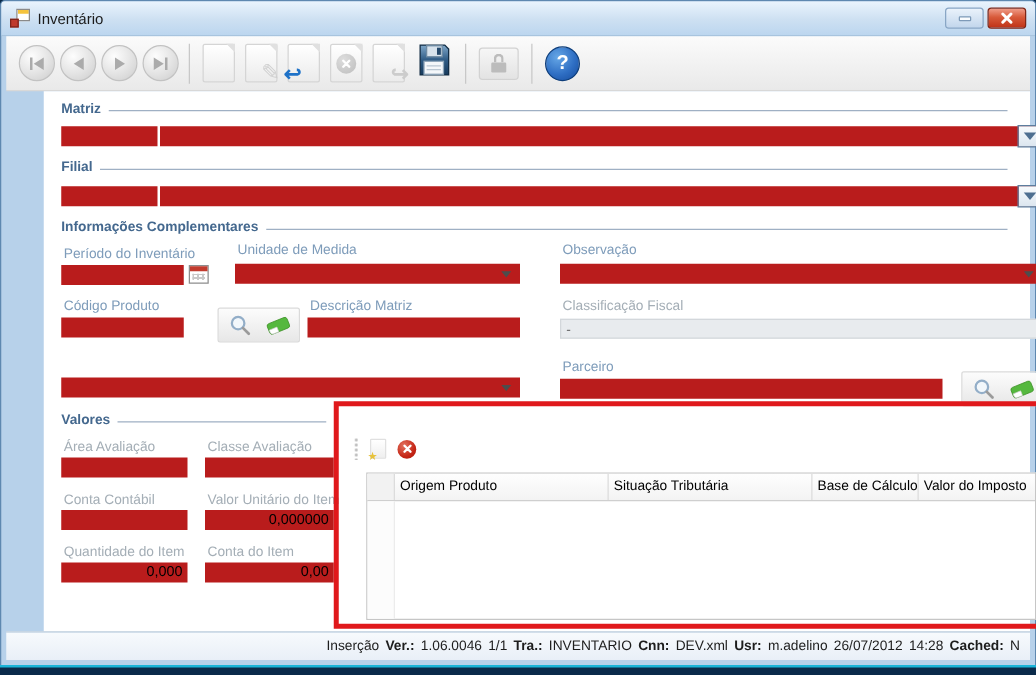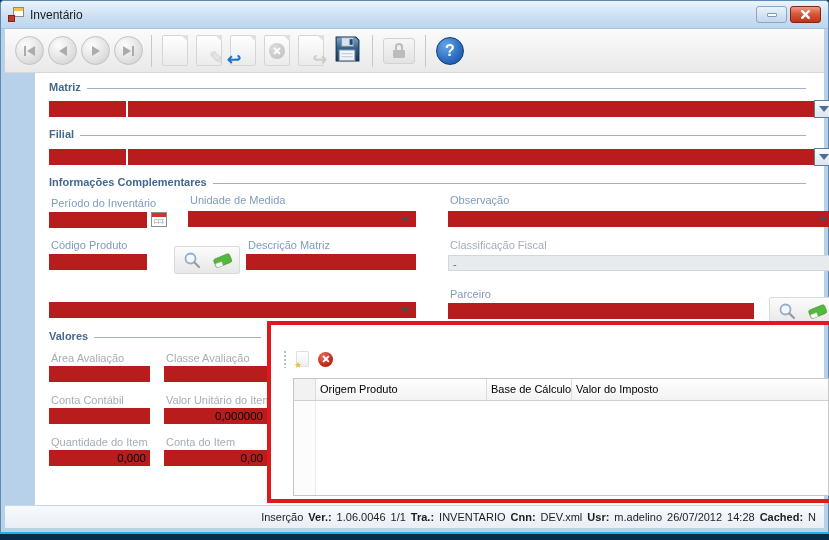--- a/index.html
+++ b/index.html
@@ -311,20 +311,21 @@
           <svg width="8" height="8" viewBox="0 0 10 10">
               <path d="M2 2 L8 8 M8 2 L2 8" stroke="#ffffff" stroke-width="2.4" stroke-linecap="round"></path>
             </svg>
         </div>
       </div>
 
       <div class="grid">
         <div class="grid-head">
           <div class="gh sel" style="width:22px"></div>
           <div class="gh" style="width:171px">Origem Produto</div>
+          <div class="gh" style="width:163px">Situação Tributária</div>
           <div class="gh" style="width:85px">Base de Cálculo</div>
           <div class="gh" style="width:93px;border-right:none">Valor do Imposto</div>
         </div>
         <div class="grid-body">
           <div class="sel-strip"></div>
         </div>
       </div>
 
       <div class="red-rect"></div>
     </div>

